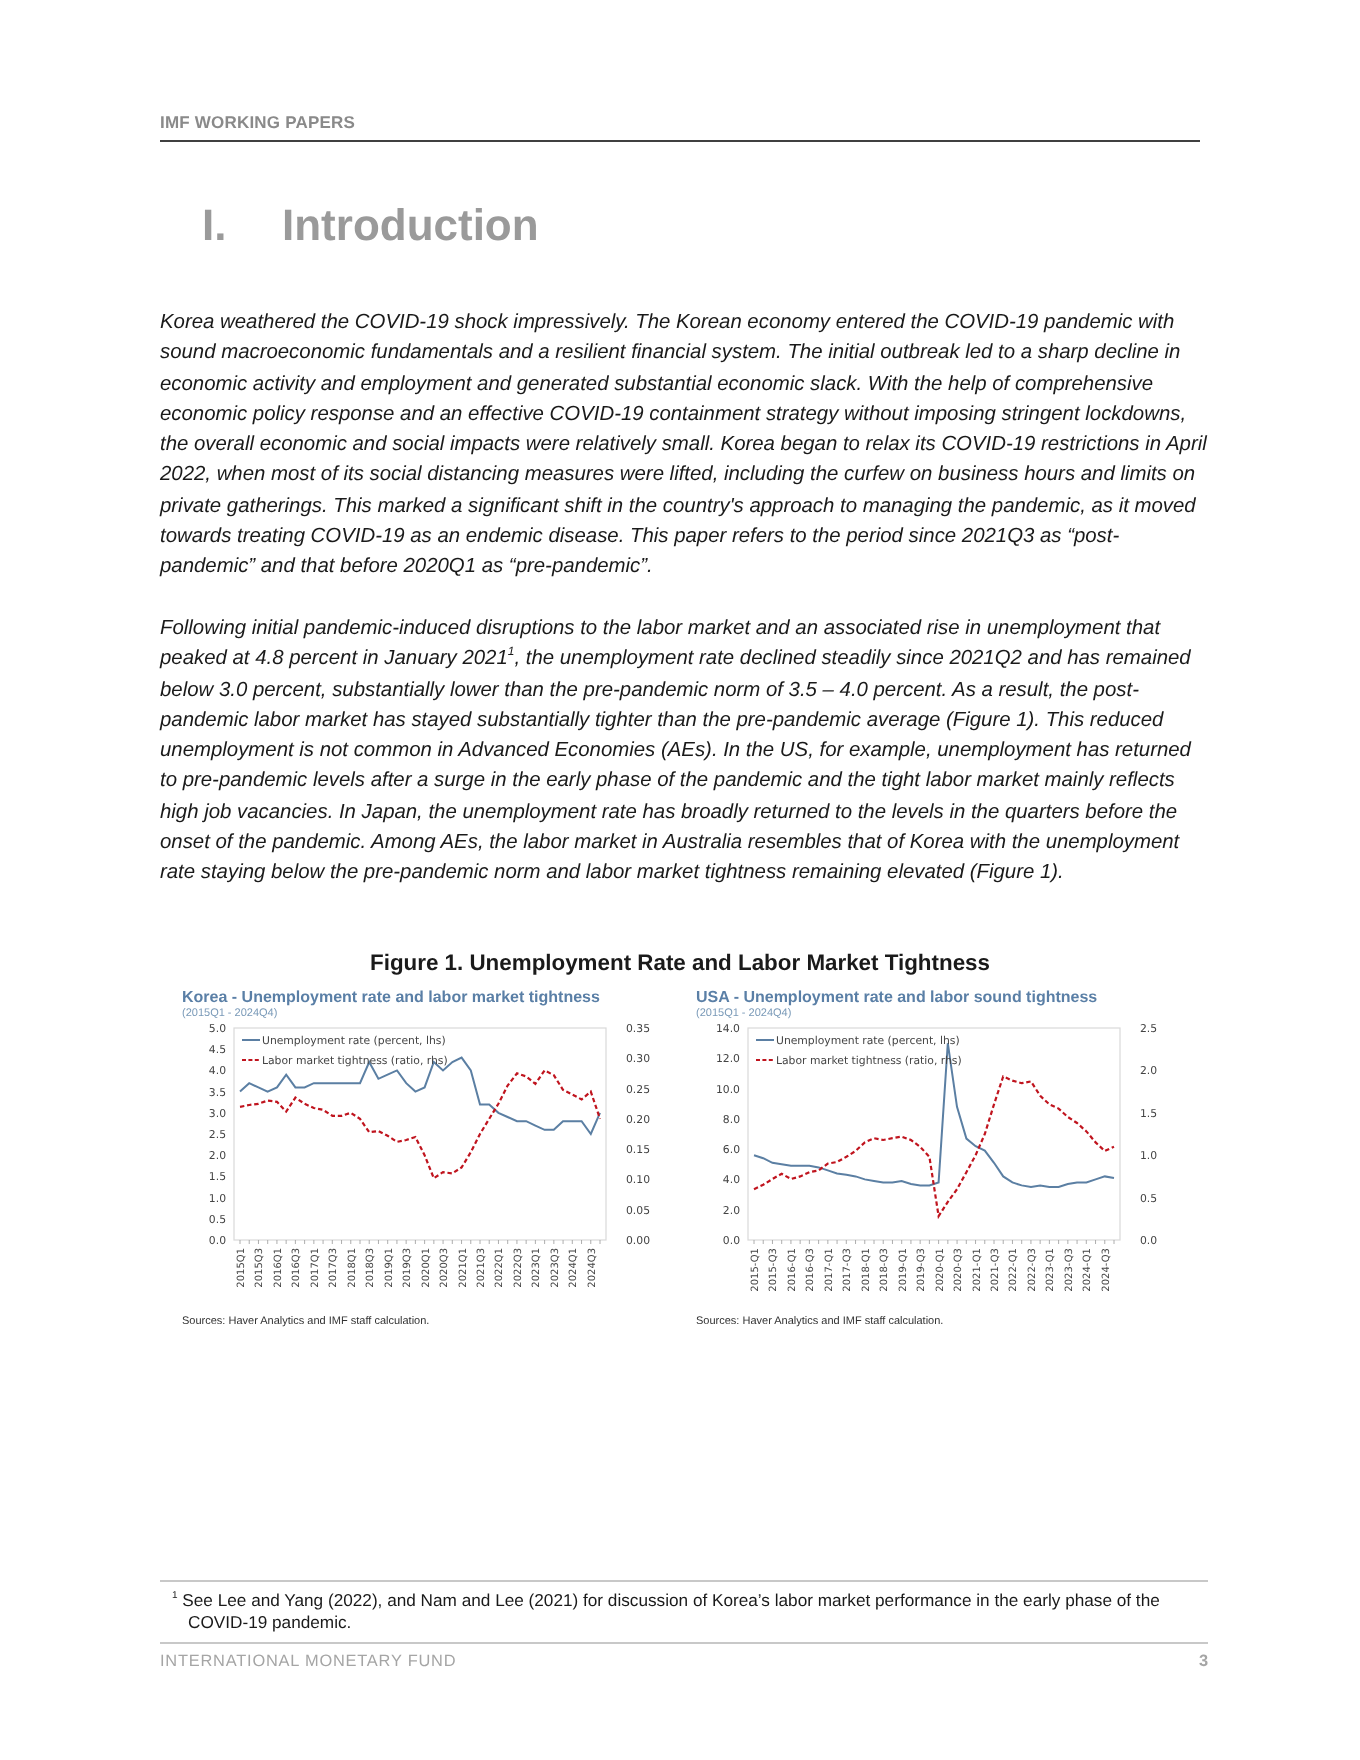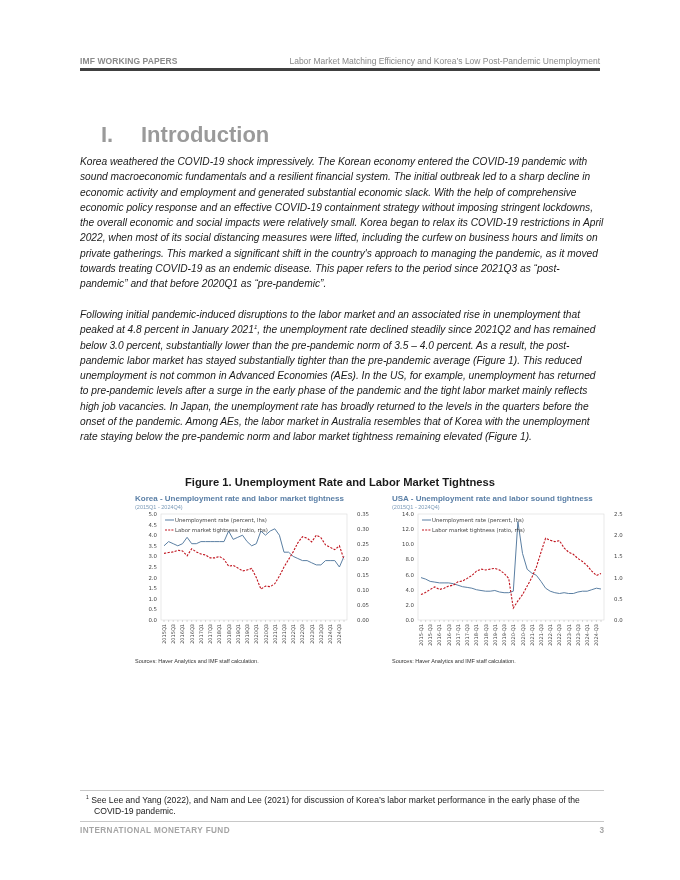--- a/index.html
+++ b/index.html
@@ -1,44 +1,43 @@
 <!DOCTYPE html>
 <html><head>
 <meta charset="utf-8">
 <style>
   * { margin:0; padding:0; box-sizing:border-box; }
   html, body { width:680px; height:880px; background:#fff; }
   body { position:relative; font-family:"Liberation Sans", sans-serif; color:#1a1a1a; overflow:hidden; }
-  .header { position:absolute; left:80px; top:55px; width:520px; height:16px; border-bottom:3px solid #404040; }
+  .header { position:absolute; left:80px; top:55px; width:520px; height:16px; border-bottom:1px solid #404040; }
   .header .left { position:absolute; left:0; top:1px; font-size:8.5px; font-weight:bold; color:#8a8a8a; letter-spacing:0.1px; }
   .header .right { position:absolute; right:0; top:1px; font-size:8.5px; color:#8a8a8a; }
-  .section-title { position:absolute; left:101px; top:122px; font-size:22px; font-weight:bold; color:#9a9a9a; }
+  .section-title { position:absolute; left:101px; top:100px; font-size:22px; font-weight:bold; color:#9a9a9a; }
   .section-title .num { display:inline-block; width:40px; }
   .para { position:absolute; left:80px; width:524px; font-size:10.2px; line-height:15.3px; color:#1a1a1a;font-style:italic; }
   .para sup { font-size:6px; vertical-align:super; line-height:0; }
   .fig-title { position:absolute; left:0; width:680px; top:476px; text-align:center; font-size:11.2px; font-weight:bold; }
-  .chart { position:absolute;margin-left:44px; }
+  .chart { position:absolute; }
   .chart-title { font-size:8px; font-weight:bold; color:#5a7fa6; white-space:nowrap; }
   .chart-sub { font-size:5.5px; color:#7a9ab8; margin-top:1px; }
   .chart svg { display:block; }
   .chart .src { font-size:5.5px; color:#333; }
   .footnote-rule { position:absolute; left:80px; top:790px; width:524px; border-top:1px solid #c8c8c8; }
   .footnote { position:absolute; left:80px; top:795px; width:524px; font-size:8.6px; line-height:11px; color:#1a1a1a; padding-left:14px; text-indent:-8px; }
   .footnote sup { font-size:5px; vertical-align:super; line-height:0; }
   .footer-rule { position:absolute; left:80px; top:821px; width:524px; border-top:1px solid #c8c8c8; }
   .footer { position:absolute; left:80px; top:826px; width:524px; height:12px; }
-  .footer .left { position:absolute; left:0; top:0; font-size:8.2px; font-weight:bold; color:#a5a5a5; letter-spacing:0.4px; }
+  .footer .left { position:absolute; left:0; top:0; font-size:8.2px; font-weight:normal; color:#a5a5a5; letter-spacing:0.4px; }
   .footer .right { position:absolute; right:0; top:0; font-size:8.2px; font-weight:bold; color:#a5a5a5; }
 </style>
 </head>
 <body>
 
 <div class="header">
   <span class="left">IMF WORKING PAPERS</span>
-  <span class="right">Labor Market Matching Efficiency and Korea’s Low Post-Pandemic Unemployment</span>
 </div>
 
 <div class="section-title">
   <span class="num">I.</span><span>Introduction</span>
 </div>
 
 <p class="para" style="top:154px;">Korea weathered the COVID-19 shock impressively. The Korean economy entered the COVID-19 pandemic with sound macroeconomic fundamentals and a resilient financial system. The initial outbreak led to a sharp decline in economic activity and employment and generated substantial economic slack. With the help of comprehensive economic policy response and an effective COVID-19 containment strategy without imposing stringent lockdowns, the overall economic and social impacts were relatively small. Korea began to relax its COVID-19 restrictions in April 2022, when most of its social distancing measures were lifted, including the curfew on business hours and limits on private gatherings. This marked a significant shift in the country's approach to managing the pandemic, as it moved towards treating COVID-19 as an endemic disease. This paper refers to the period since 2021Q3 as “post-pandemic” and that before 2020Q1 as “pre-pandemic”.</p>
 
 <p class="para" style="top:307px;"><span>Following initial pandemic-induced disruptions to the labor market and an associated rise in unemployment that peaked at 4.8 percent in January 2021</span><sup>1</sup><span>, the unemployment rate declined steadily since 2021Q2 and has remained below 3.0 percent, substantially lower than the pre-pandemic norm of 3.5 – 4.0 percent. As a result, the post-pandemic labor market has stayed substantially tighter than the pre-pandemic average (Figure 1). This reduced unemployment is not common in Advanced Economies (AEs). In the US, for example, unemployment has returned to pre-pandemic levels after a surge in the early phase of the pandemic and the tight labor market mainly reflects high job vacancies. In Japan, the unemployment rate has broadly returned to the levels in the quarters before the onset of the pandemic. Among AEs, the labor market in Australia resembles that of Korea with the unemployment rate staying below the pre-pandemic norm and labor market tightness remaining elevated (Figure 1).</span></p>
 

